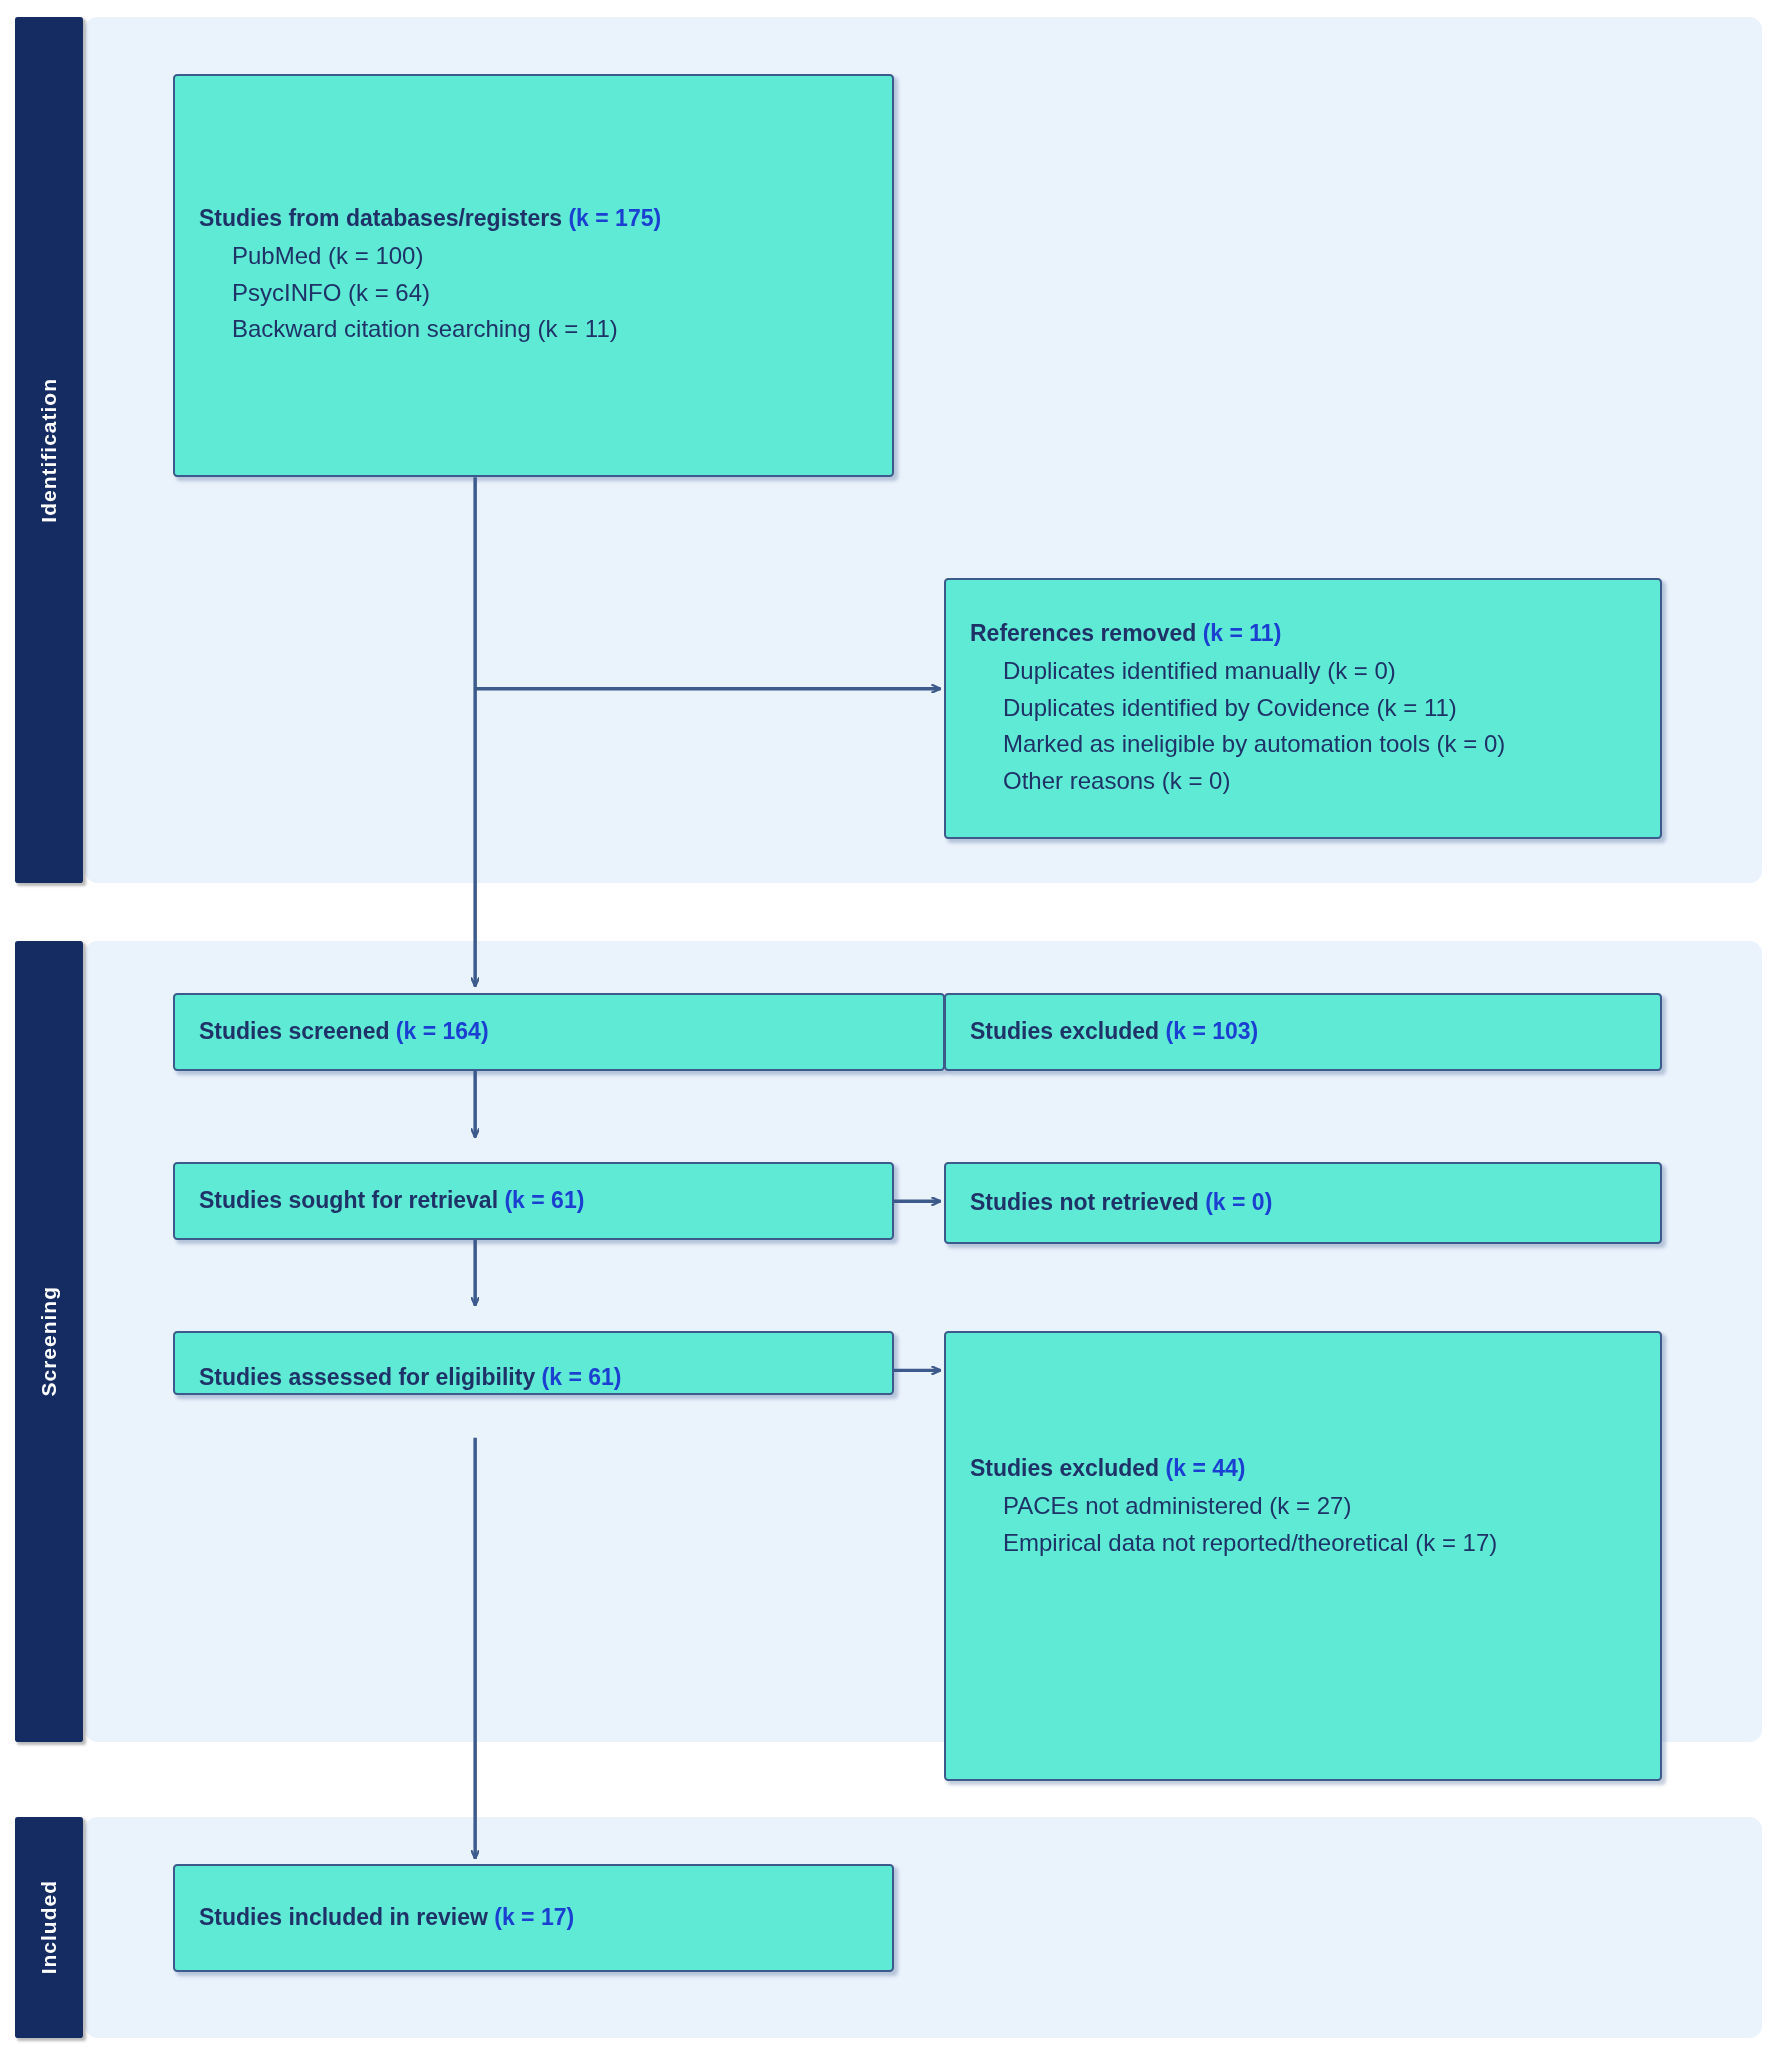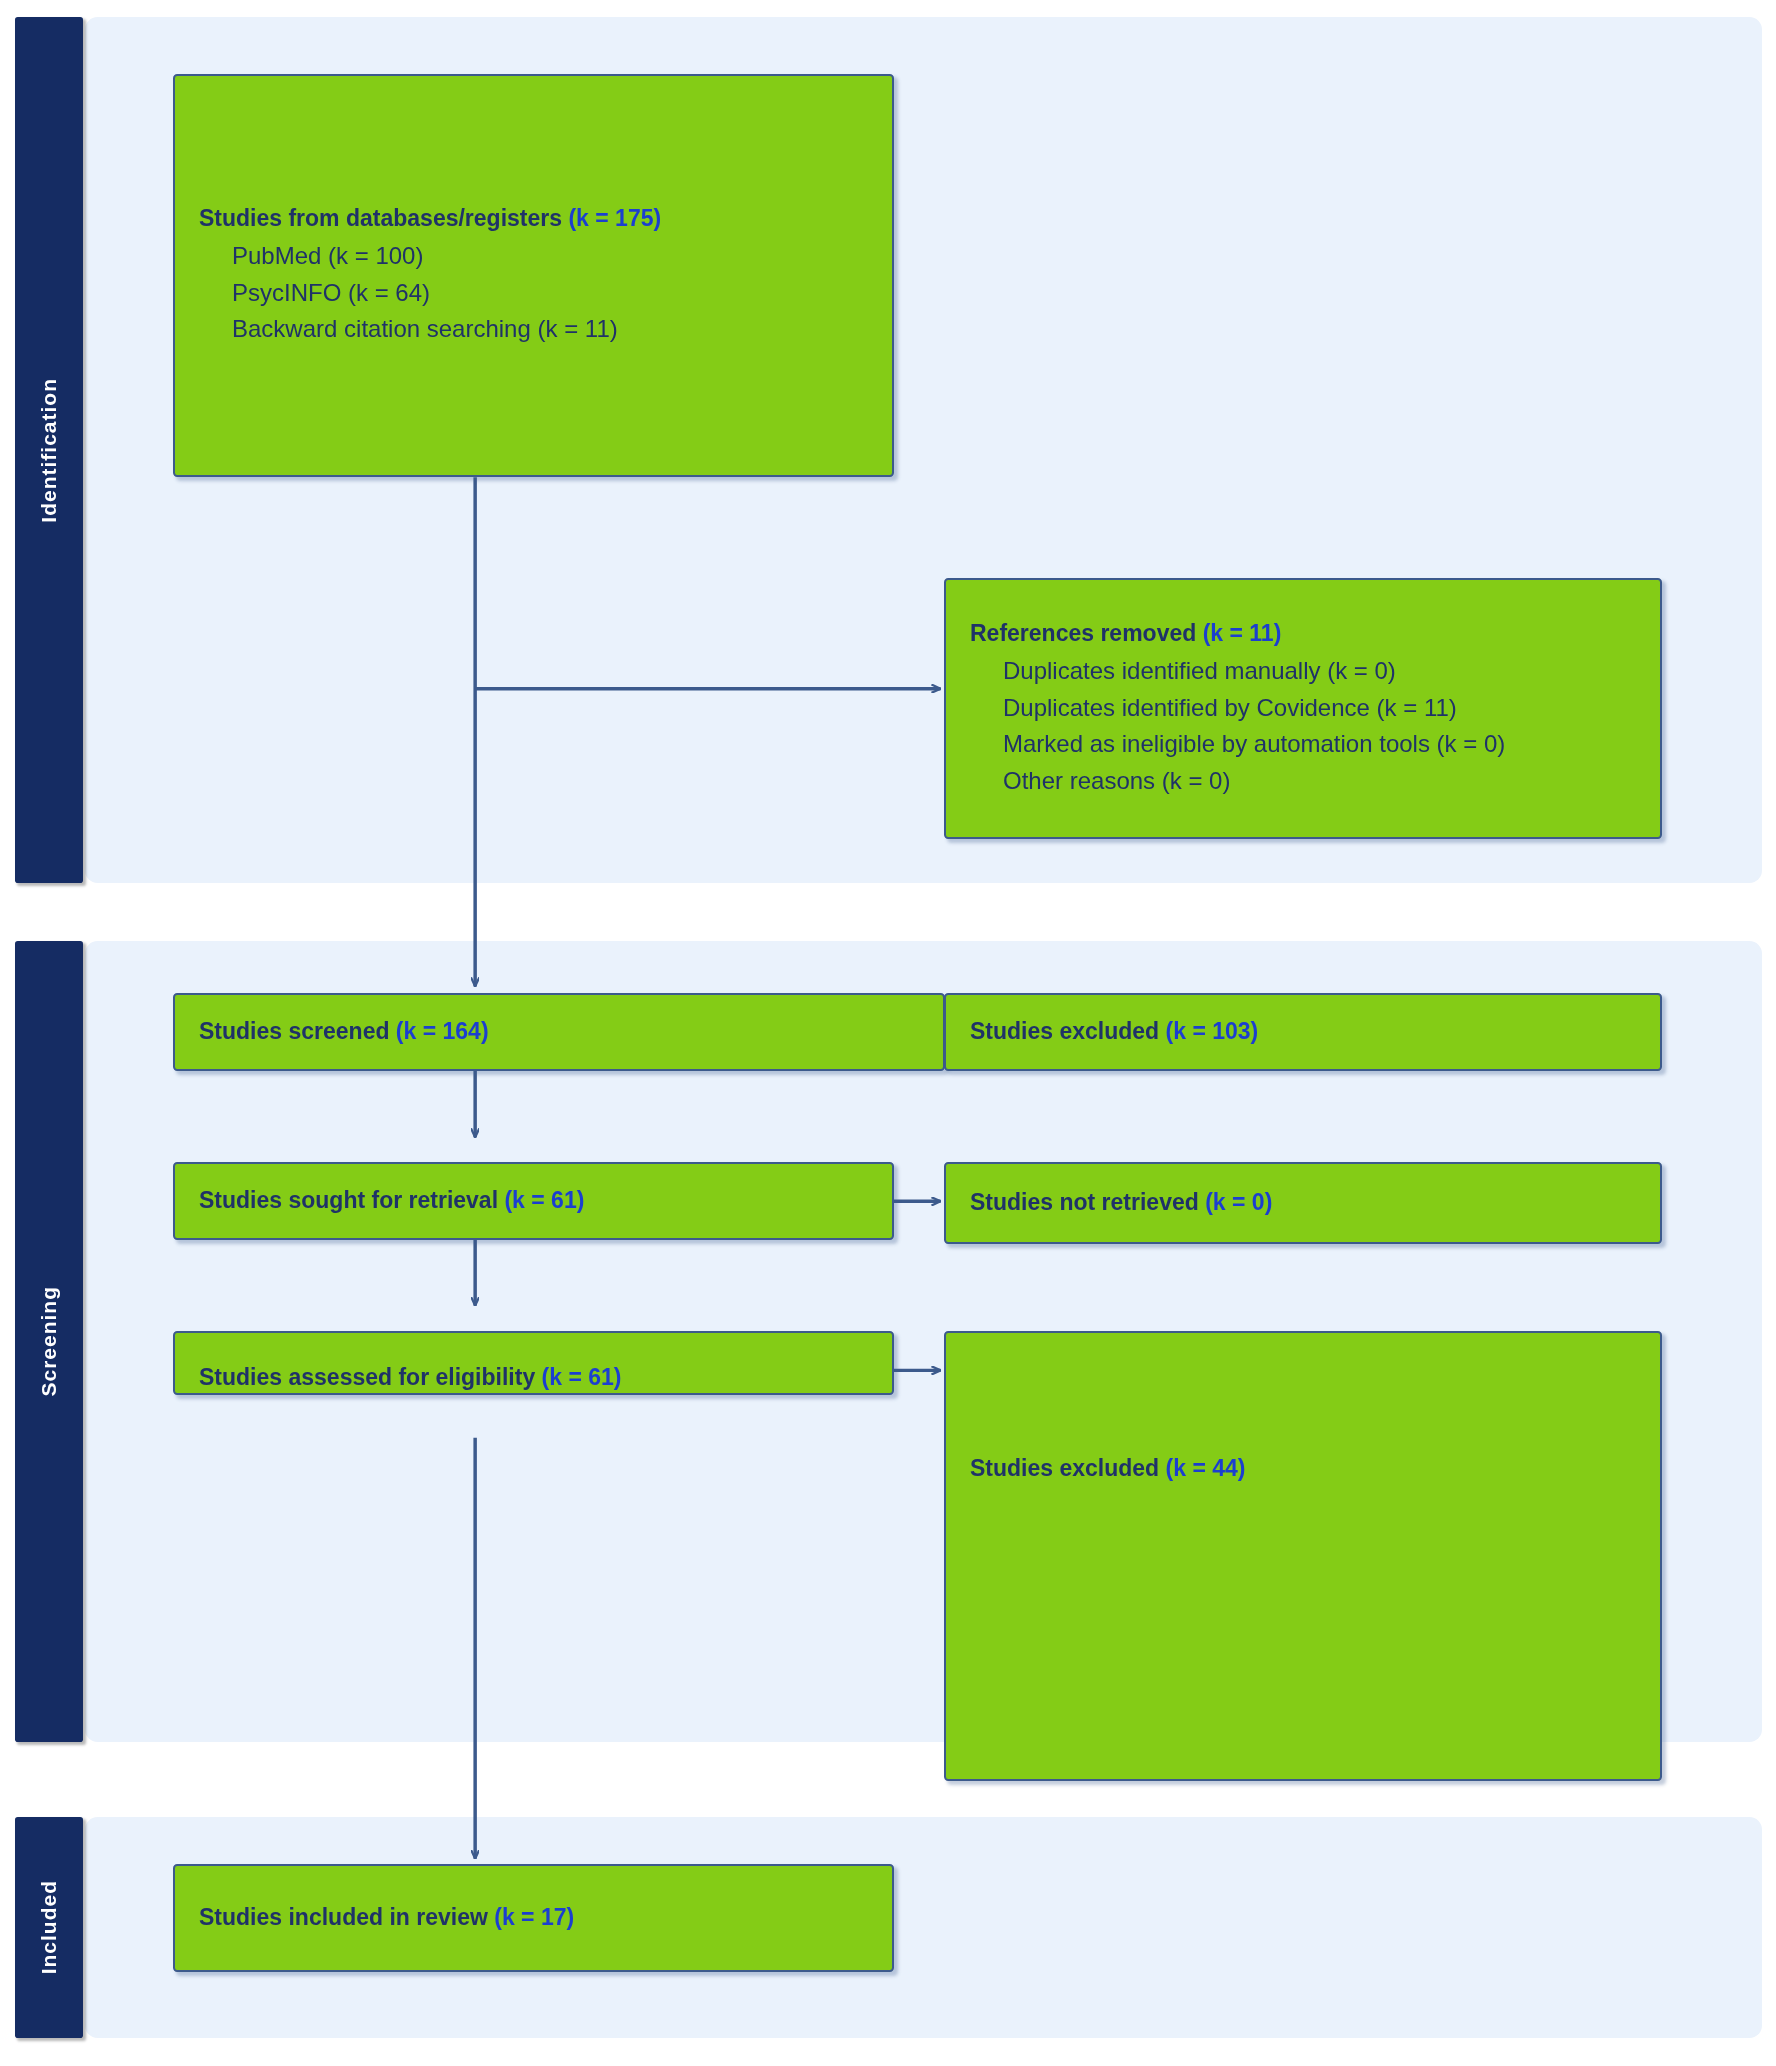--- a/index.html
+++ b/index.html
@@ -41,21 +41,21 @@
   
   .stage-panel {
     position: absolute;
     background: #EAF2FC;
     border-radius: 12.5px;
   }
 
   
   .flow-box {
     position: absolute;
-    background: #84cc16;
+    background: #5eead4;
     border: 2.1px solid #3C5A8C;
     border-radius: 4.2px;
     box-shadow: 3.5px 3.5px 3.5px rgba(60,90,140,0.30);
     box-sizing: border-box;
     display: flex;
     flex-direction: column;
     justify-content: center;
   }
   .flow-box.top-aligned {
     justify-content: flex-start;
@@ -206,20 +206,24 @@
         <span>Studies assessed for eligibility </span><span class="k-value">(k = 61)</span>
       </div>
     </div>
   </div>
 
   <div class="flow-box top-aligned" style="left:944px; top:1331px; width:718px; height:450px;">
     <div class="box-inner" style="padding-top:120px;">
       <div class="box-title">
         <span>Studies excluded </span><span class="k-value">(k = 44)</span>
       </div>
+      <ul class="sub-list">
+        <li>PACEs not administered (k = 27)</li>
+        <li>Empirical data not reported/theoretical (k = 17)</li>
+      </ul>
     </div>
   </div>
 
   <div class="flow-box" style="left:173px; top:1864px; width:721px; height:108px;">
     <div class="box-inner">
       <div class="box-title">
         <span>Studies included in review </span><span class="k-value">(k = 17)</span>
       </div>
     </div>
   </div>

